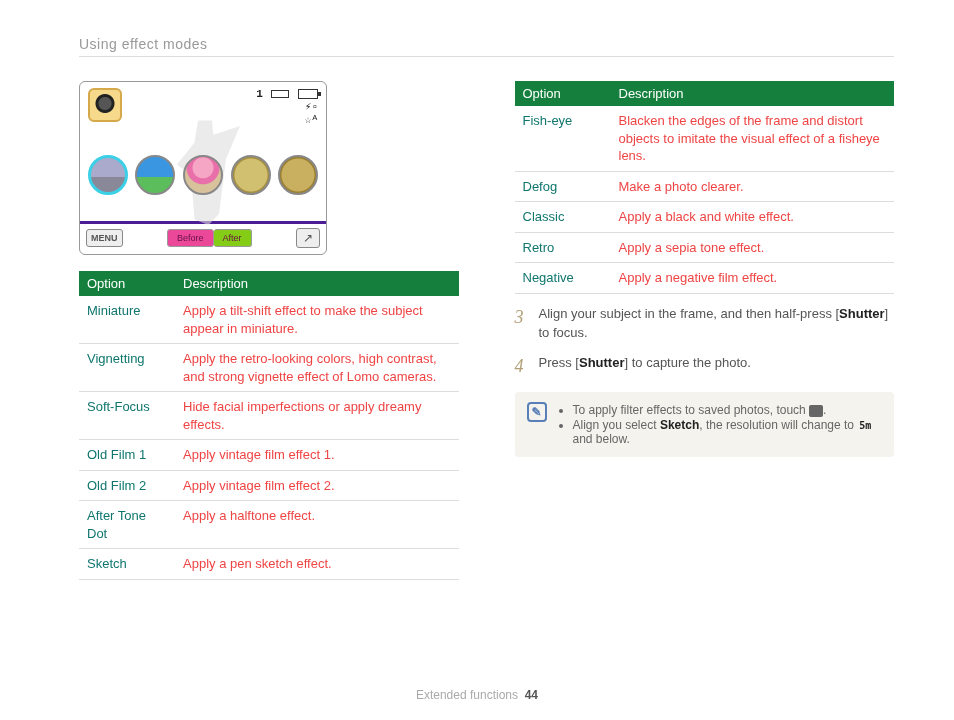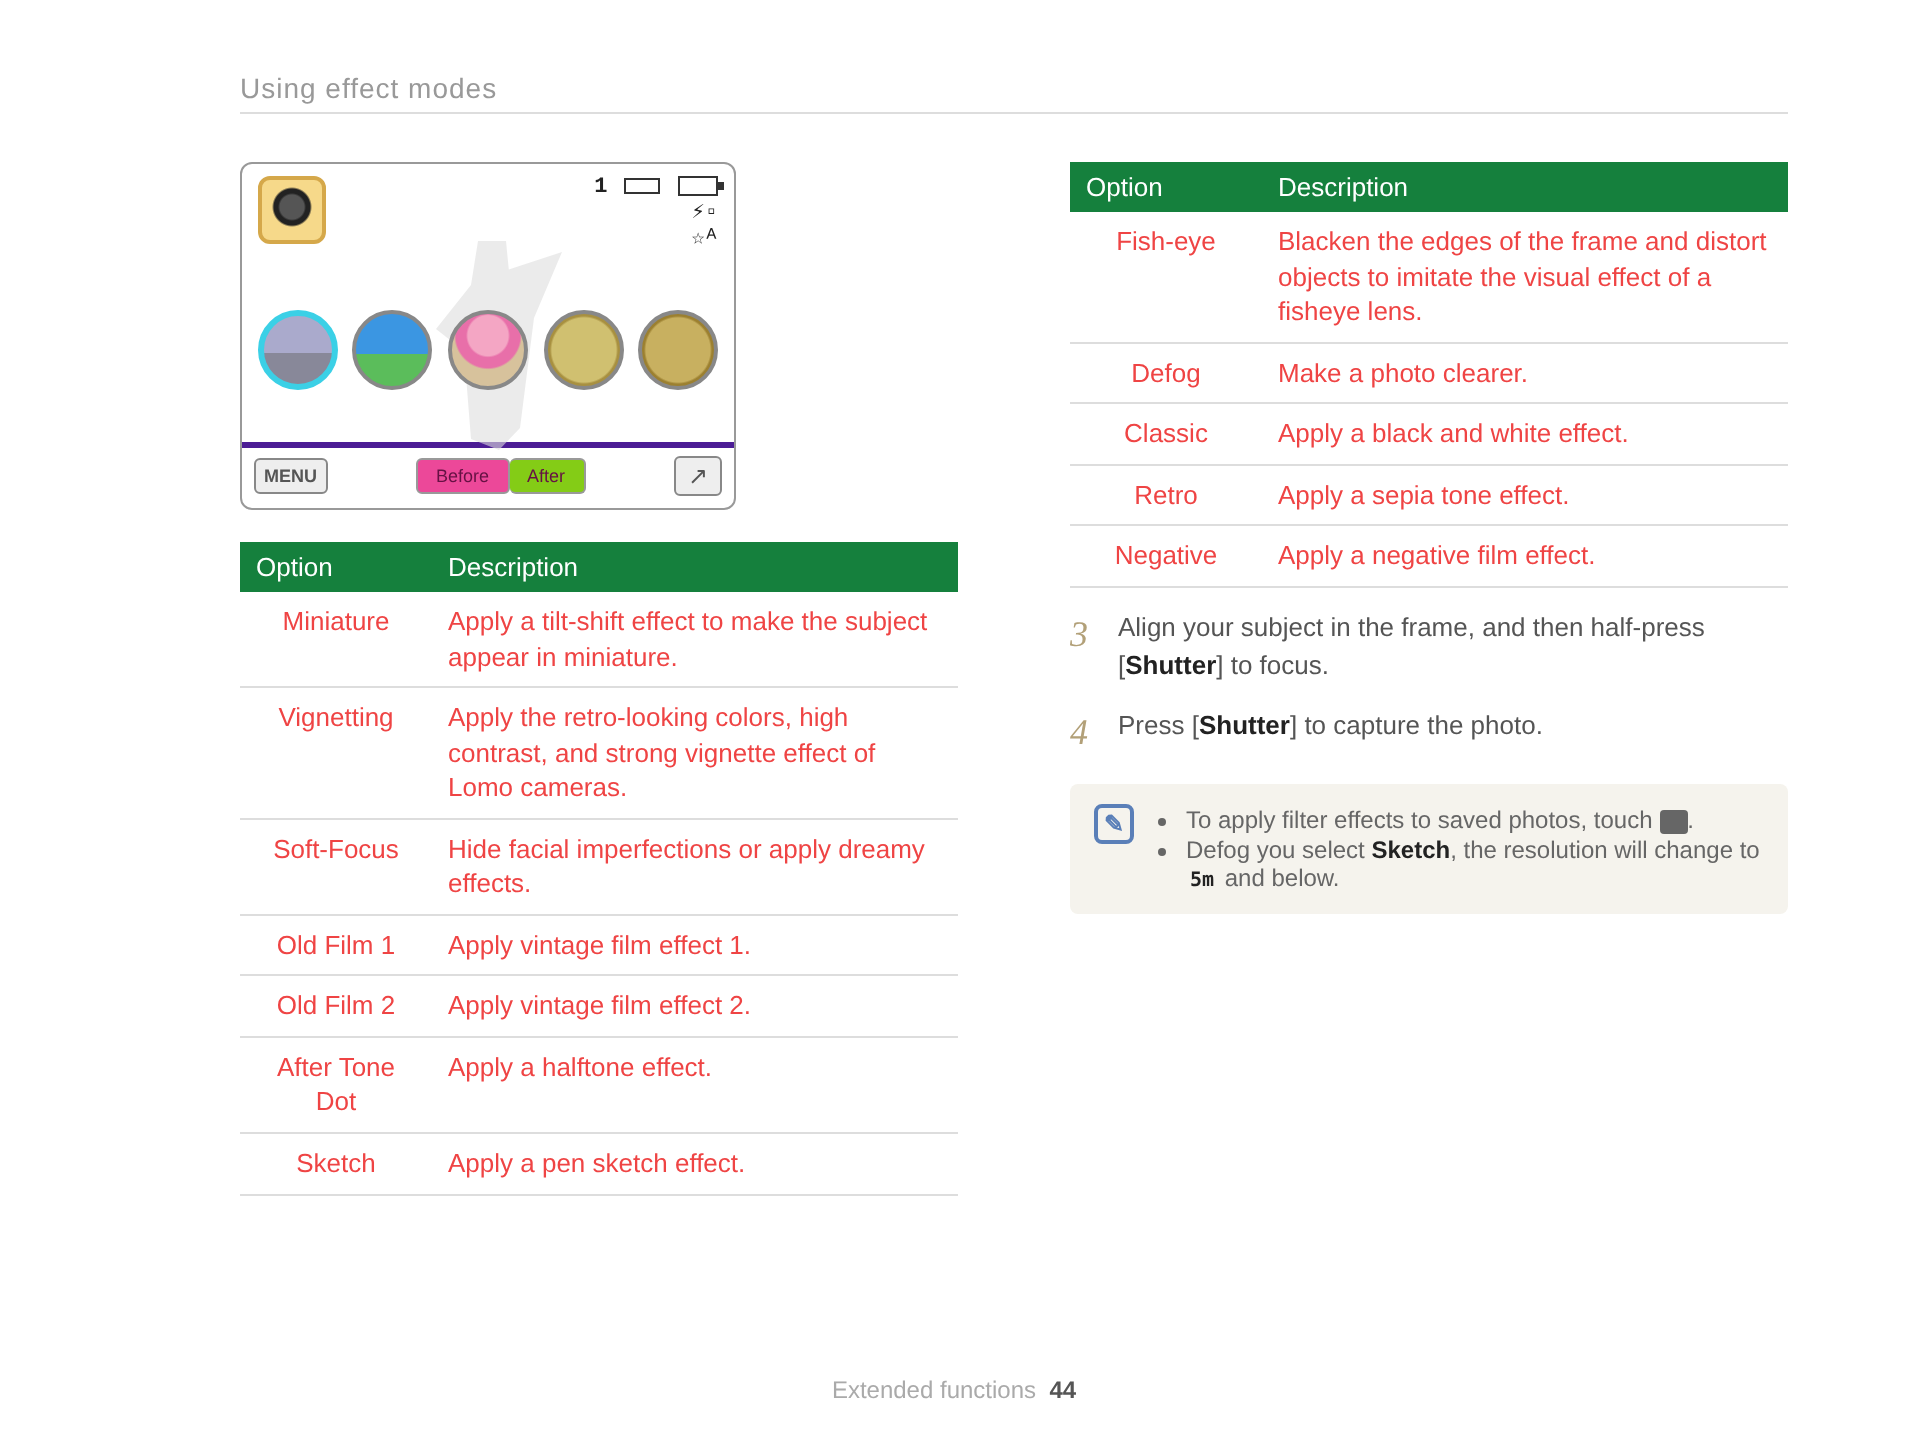--- a/index.html
+++ b/index.html
@@ -6,21 +6,21 @@
   body {
     font-family: Arial, Helvetica, sans-serif;
     width: 954px;
     height: 720px;
     background: #fff;
     position: relative;
     color: #555;
     font-size: 13px;
   }
   .page {
-    padding: 36px 60px 0 120px;
+    padding: 36px 60px 0 79px;
   }
   .page-header {
     color: #999;
     font-size: 14px;
     letter-spacing: 0.5px;
     border-bottom: 1px solid #ddd;
     padding-bottom: 4px;
     margin-bottom: 24px;
   }
   .columns {
@@ -146,21 +146,21 @@
     padding: 5px 8px;
   }
   thead th:first-child { width: 96px; }
   tbody td {
     padding: 6px 8px;
     border-bottom: 1px solid #ddd;
     vertical-align: top;
     color: #ef4444;
     line-height: 1.35;
   }
-  tbody td:first-child { color: #ef4444; text-align: center; }
+  tbody td:first-child { color: #0f766e; }
   
   .step {
     display: flex;
     gap: 8px;
     margin: 10px 0 6px 0;
     line-height: 1.5;
     color: #555;
   }
   .step-num {
     font-family: Georgia, serif;
@@ -343,21 +343,21 @@
         </div>
       </div>
 
       <div class="note">
         <div class="note-icon">✎</div>
         <ul>
           <li>
             <span>To apply filter effects to saved photos, touch </span><span class="inline-icon"></span><span>.</span>
           </li>
           <li>
-            <span>Defog you select </span><b>Sketch</b><span>, the resolution will change to </span><span class="sm-icon">5m</span><span> and below.</span>
+            <span>Align you select </span><b>Sketch</b><span>, the resolution will change to </span><span class="sm-icon">5m</span><span> and below.</span>
           </li>
         </ul>
       </div>
     </div>
   </div>
 </div>
 
 <div class="footer">
   <span>Extended functions</span>&nbsp;&nbsp;<span class="pg">44</span>
 </div>

